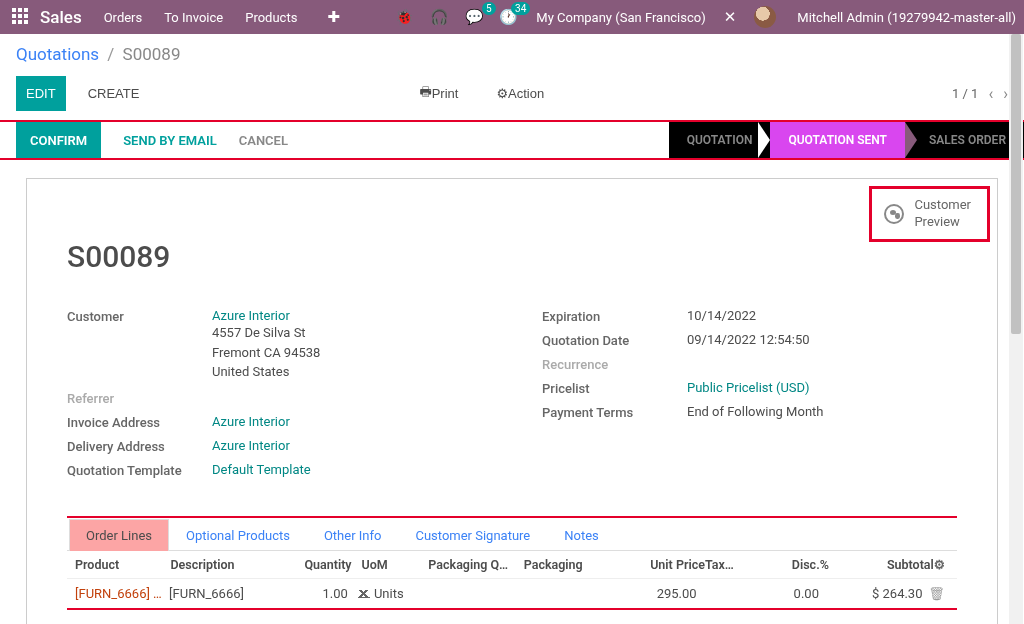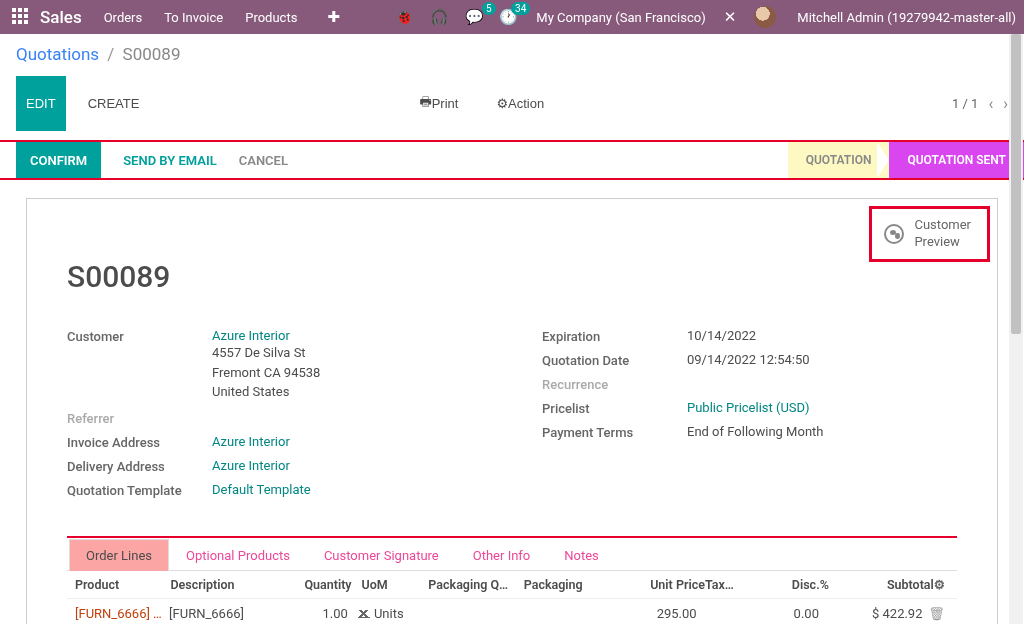--- a/index.html
+++ b/index.html
@@ -18,36 +18,36 @@
   .topbar .avatar { width: 22px; height: 22px; border-radius: 50%; background: radial-gradient(circle at 40% 35%, #e7c9a9 35%, #8a5a44 36%); margin-right: 6px; margin-left: 10px; }
   .topbar .user { font-size: 13px; margin-left: 15px; }
 
   
   .ctrlbar { padding: 10px 16px 6px 16px; }
   .breadcrumb { margin-bottom: 8px; font-size: 17px; }
   .breadcrumb .root { color: #3b82f6; cursor: pointer; }
   .breadcrumb .sep { color: #999; margin: 0 4px; }
   .breadcrumb .leaf { color: #888; }
   .ctrlrow { display: flex; align-items: center; }
-  .btn { display: inline-flex; align-items: center; padding: 20px 10px; font-size: 13px; font-weight: 500; cursor: pointer; border: none; background: none; }
+  .btn { display: inline-flex; align-items: center; padding: 10px 10px; font-size: 13px; font-weight: 500; cursor: pointer; border: none; background: none; }
   .btn-primary { background: #00a09d; color: #fff; }
   .btn-sec { color: #4c4c4c; }
   .ctrl-center { margin-left: 260px; display: flex; gap: 18px; }
   .ctrl-center .btn { color: #4c4c4c; font-weight: 500; }
   .ctrl-right { margin-left: auto; display: flex; align-items: center; gap: 10px; color: #666; }
   .pager-arrow { cursor: pointer; color: #888; font-size: 16px; }
   
   
   .red-band { height: 40px; border: 2px solid #e4002b; border-left: none; border-right: none; margin: 0; display: flex; align-items: stretch; }
   .status-left { display: flex; align-items: center; padding-left: 16px; gap: 22px; }
   .status-left .btn-confirm { background: #00a09d; color: #fff; font-weight: 600; padding: 0 14px; height: 100%; display: flex; align-items: center; font-size: 13px; }
   .status-left .link { color: #00a09d; font-weight: 600; font-size: 13px; cursor: pointer; }
   .status-left .link.muted { color: #888; }
   .status-right { margin-left: auto; display: flex; align-items: stretch; height: 100%; }
-  .stage { display: flex; align-items: center; padding: 0 18px; font-size: 12px; font-weight: 600; color: #888; position: relative; background: #fef9c3; }
+  .stage { display: flex; align-items: center; padding: 0 18px; font-size: 12px; font-weight: 600; color: #888; position: relative; background: #000000; }
   .stage.active { background: #d946ef; color: #fff; }
   .stage.active::before { content: ""; position: absolute; left: -12px; top: 0; border-top: 18px solid transparent; border-bottom: 18px solid transparent; border-left: 12px solid #fff; }
   .stage.active::after { content: ""; position: absolute; right: -12px; top: 0; border-top: 18px solid transparent; border-bottom: 18px solid transparent; border-left: 12px solid #875a7b; z-index: 1; }
   .stage.post::before { content: ""; position: absolute; left: 0; top: 0; border-top: 18px solid transparent; border-bottom: 18px solid transparent; border-left: 12px solid transparent; }
 
   
   .sheet-wrap { padding: 18px 26px; }
   .sheet { border: 1px solid #ccc; background: #fff; padding: 0; position: relative; }
   .preview-box { position: absolute; top: 7px; right: 7px; border: 3px solid #e4002b; padding: 8px 16px 8px 12px; display: flex; align-items: center; gap: 10px; }
   .preview-box .globe { width: 20px; height: 20px; border: 2px solid #888; border-radius: 50%; position: relative; }
@@ -63,21 +63,21 @@
   .frow { display: flex; margin-bottom: 8px; align-items: flex-start; }
   .flabel { width: 145px; color: #666; font-weight: 500; font-size: 13px; padding-top: 1px; }
   .flabel.muted { color: #aaa; }
   .fval { flex: 1; font-size: 13px; color: #4c4c4c; }
   .fval .link { color: #008784; cursor: pointer; }
   .fval .addr { line-height: 1.5; }
 
   
   .tabs-wrap { margin-top: 30px; border: 2px solid #e4002b; border-left: none; border-right: none; padding: 0; }
   .tabrow { display: flex; border-bottom: 1px solid #ddd; padding-left: 2px; }
-  .tab { padding: 8px 16px; font-size: 13px; color: #ec4899; cursor: pointer; border: 1px solid transparent; border-bottom: none; position: relative; top: 1px; }
+  .tab { padding: 8px 16px; font-size: 13px; color: #3b82f6; cursor: pointer; border: 1px solid transparent; border-bottom: none; position: relative; top: 1px; }
   .tab.active { border-color: #ddd; background: #fca5a5; color: #4c4c4c; }
   
   .thead { display: flex; padding: 6px 8px; font-size: 12.5px; font-weight: 600; color: #4c4c4c; border-bottom: 1px solid #eee; }
   .trow { display: flex; padding: 7px 8px; font-size: 13px; align-items: center; }
   .c-prod { width: 100px; }
   .c-desc { width: 120px; }
   .c-qty { width: 70px; text-align: right; }
   .c-uom { width: 80px; padding-left: 10px; }
   .c-pq { width: 100px; }
   .c-pack { width: 100px; }
@@ -157,20 +157,21 @@
 
 <div class="red-band">
   <div class="status-left">
     <div class="btn-confirm">CONFIRM</div>
     <div class="link">SEND BY EMAIL</div>
     <div class="link muted">CANCEL</div>
   </div>
   <div class="status-right">
     <div class="stage">QUOTATION</div>
     <div class="stage active">QUOTATION SENT</div>
+    <div class="stage post" style="padding-left:24px;">SALES ORDER</div>
   </div>
 </div>
 
 <div class="sheet-wrap">
   <div class="sheet">
     <div class="preview-box">
       <div class="globe"></div>
       <div class="txt">
         <div>Customer</div>
         <div>Preview</div>
@@ -226,22 +227,22 @@
               <div class="flabel">Payment Terms</div>
               <div class="fval">End of Following Month</div>
             </div>
         </div>
       </div>
 
       <div class="tabs-wrap">
         <div class="tabrow">
           <div class="tab active">Order Lines</div>
           <div class="tab">Optional Products</div>
+          <div class="tab">Other Info</div>
           <div class="tab">Customer Signature</div>
-          <div class="tab">Other Info</div>
           <div class="tab">Notes</div>
         </div>
         <div class="thead">
           <div class="c-prod">Product</div>
           <div class="c-desc">Description</div>
           <div class="c-qty">Quantity</div>
           <div class="c-uom">UoM</div>
           <div class="c-pq">Packaging Q…</div>
           <div class="c-pack">Packaging</div>
           <div class="c-up">Unit Price</div>
@@ -253,21 +254,21 @@
         <div class="trow">
           <div class="c-prod"><span class="link">[FURN_6666] …</span></div>
           <div class="c-desc">[FURN_6666]</div>
           <div class="c-qty">1.00</div>
           <div class="c-uom"><span class="chart-ic"></span><span>Units</span></div>
           <div class="c-pq"></div>
           <div class="c-pack"></div>
           <div class="c-up">295.00</div>
           <div class="c-tax"></div>
           <div class="c-disc">0.00</div>
-          <div class="c-sub">$ 422.92</div>
+          <div class="c-sub">$ 264.30</div>
           <div class="c-end"><span class="trash">🗑</span></div>
         </div>
       </div>
     </div>
   </div>
 </div>
 
 <div class="scrollbar">
     <div class="scroll-thumb"></div>
   </div>

